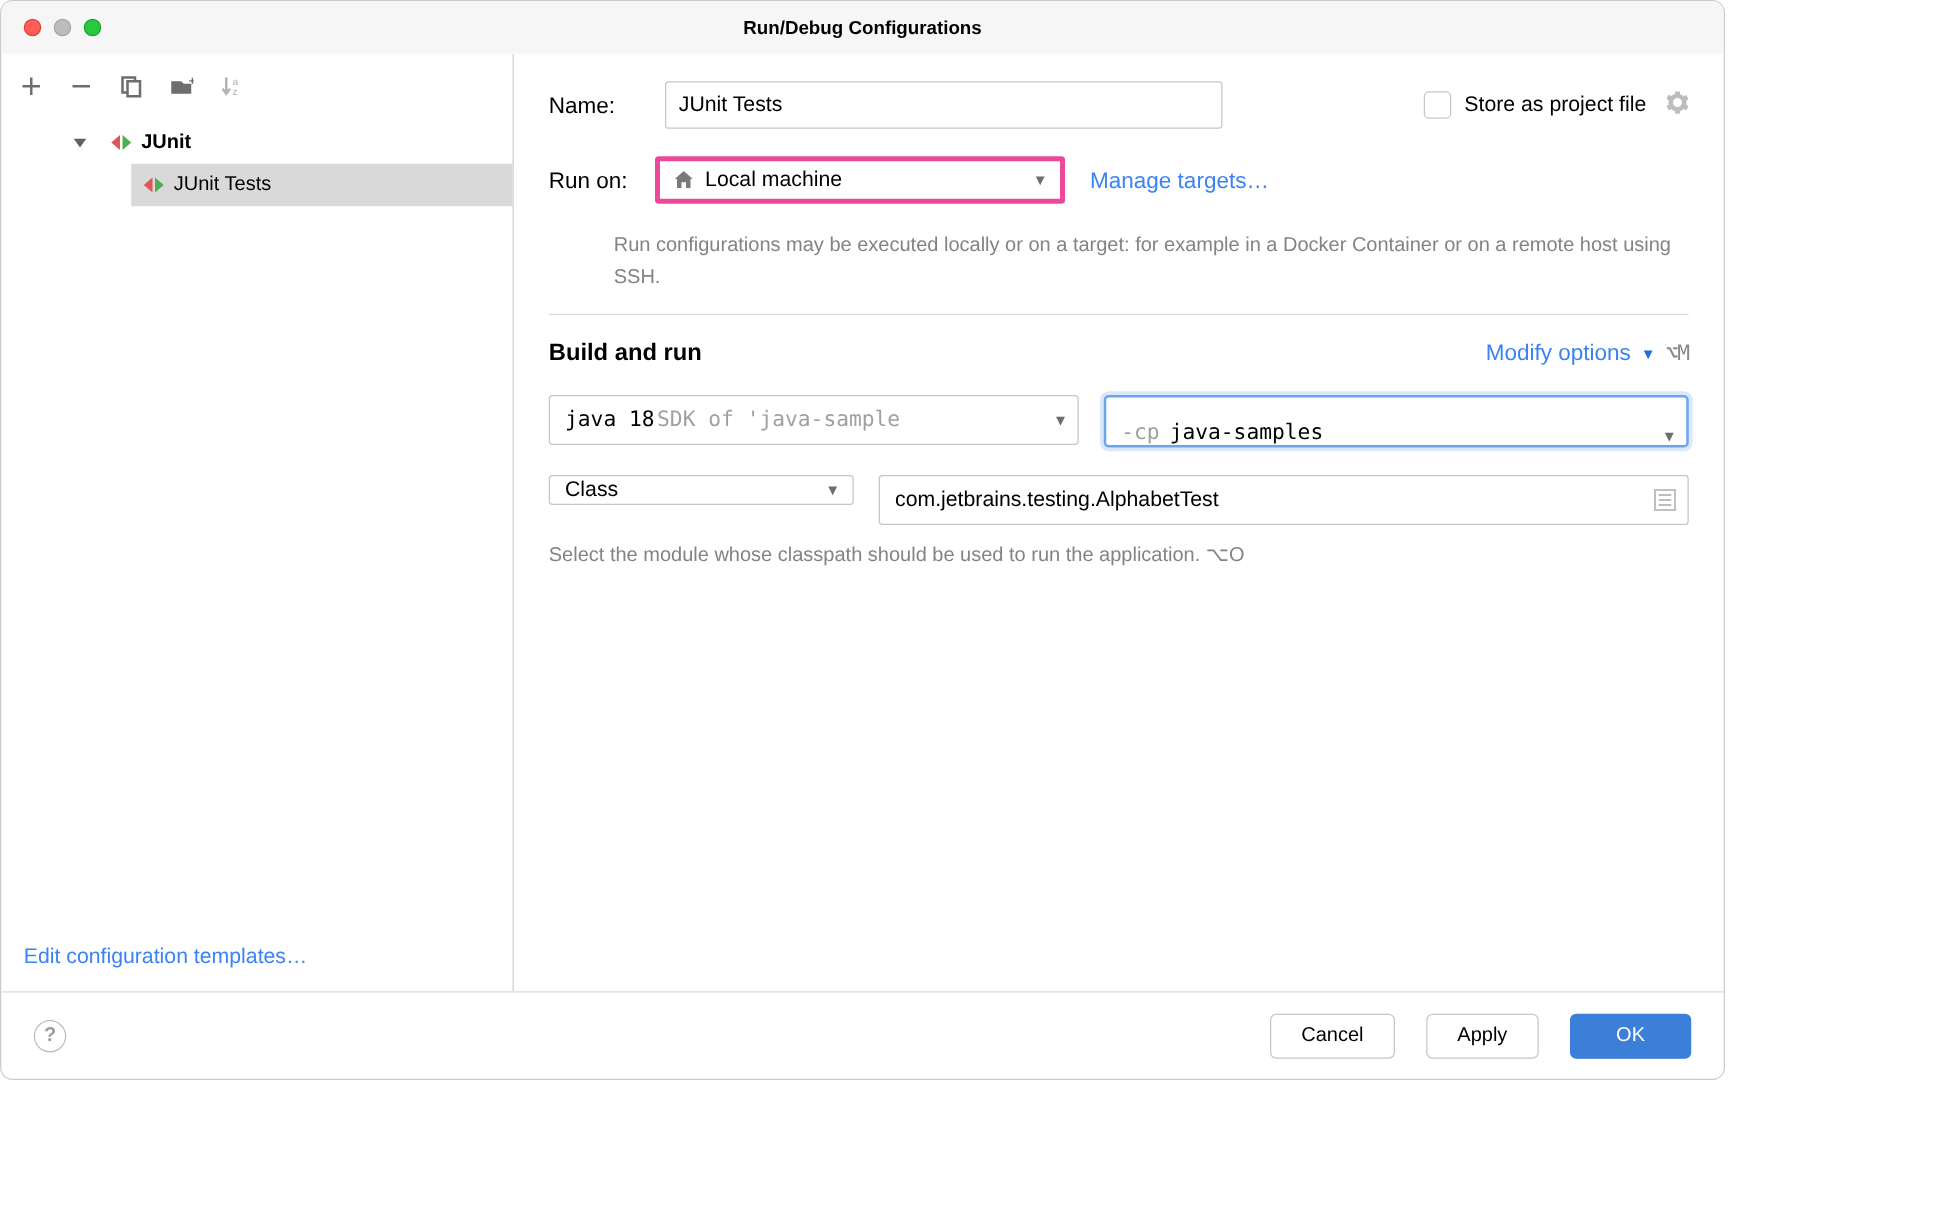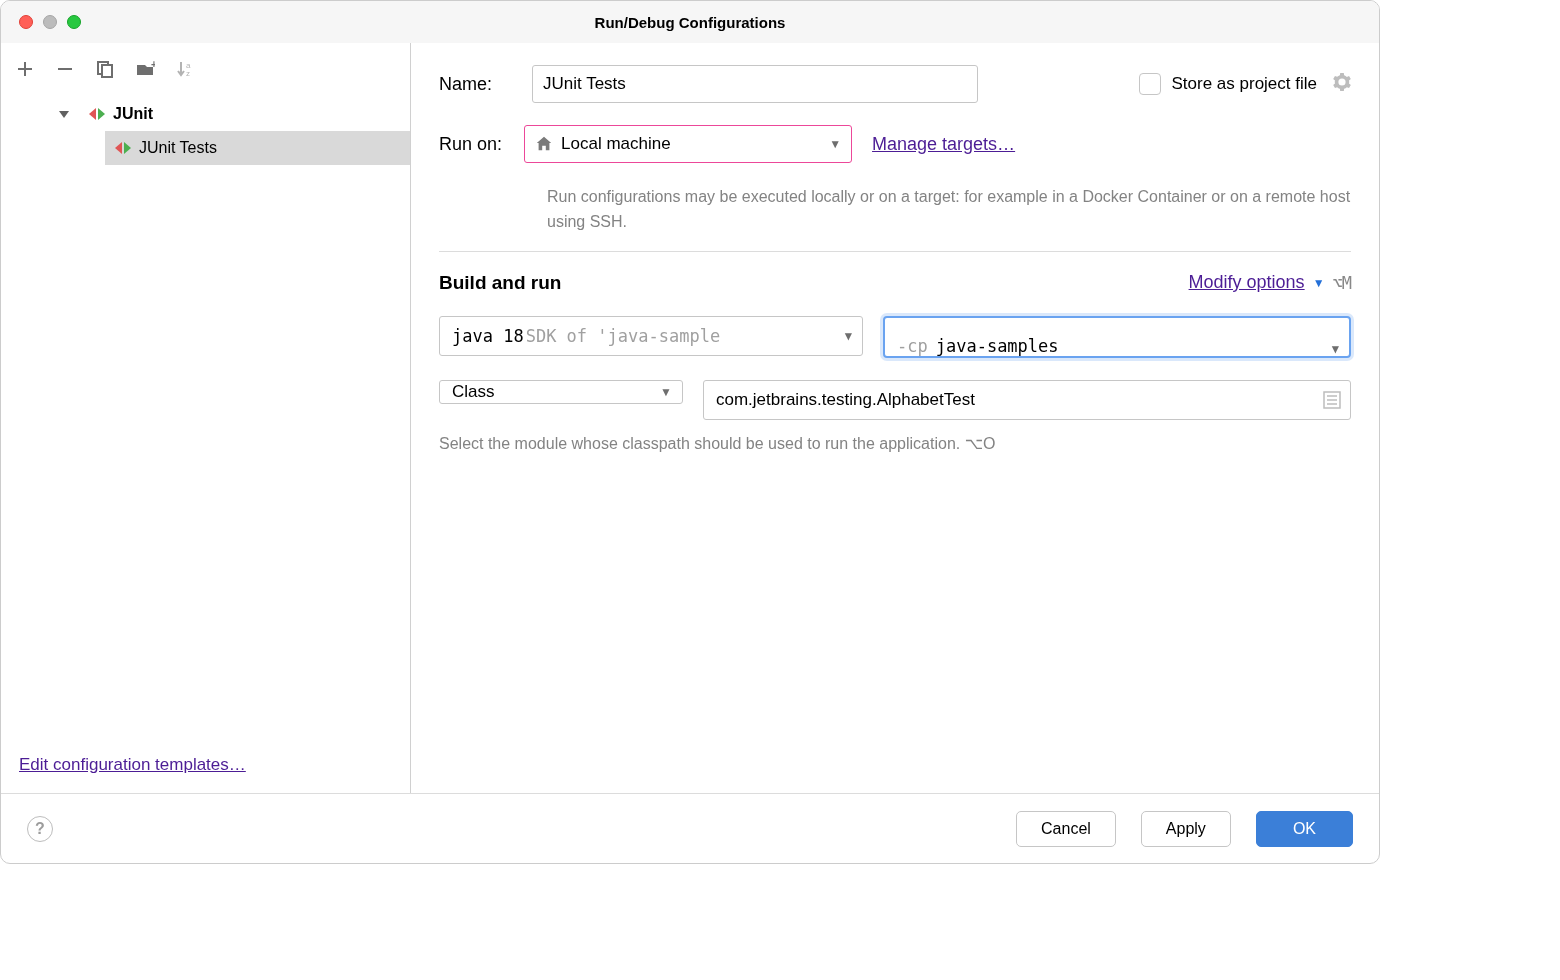--- a/index.html
+++ b/index.html
@@ -20,33 +20,33 @@
 .tree-row { display: flex; align-items: center; height: 34px; padding-left: 10px; gap: 8px; margin-left: 48px; }
 .tree-row.selected { background: #d9d9d9; }
 .junit-icon { display: inline-block; width: 16px; height: 16px; position: relative; }
 .junit-icon::before, .junit-icon::after { content: ""; position: absolute; top: 2px; width: 0; height: 0; border-top: 6px solid transparent; border-bottom: 6px solid transparent; }
 .junit-icon::before { left: 0; border-right: 7px solid #e05555; }
 .junit-icon::after { right: 0; border-left: 7px solid #4caf50; }
 .tree-label { font-size: 16px; }
 .tree-label.bold { font-weight: 700; }
 .tree-children { padding-left: 56px; }
 .sidebar-footer { padding: 12px 18px 18px 18px; }
-.link { color: #4c1d95; cursor: pointer; font-size: 17px; text-decoration: underline; }
+.link { color: #3b82f6; cursor: pointer; font-size: 17px; }
 .main { flex: 1; padding: 22px 28px 0 28px; overflow: auto; }
 .row { display: flex; align-items: center; margin-bottom: 22px; }
 .label { font-size: 18px; color: #000; }
 .input { border: 1px solid #c6c6c6; border-radius: 3px; height: 38px; padding: 0 10px; font-size: 17px; background: #fff; }
 .name-input { width: 446px; margin-left: 40px; }
 .store-wrap { margin-left: auto; display: flex; align-items: center; gap: 10px; }
 .checkbox { width: 22px; height: 22px; border: 1px solid #c6c6c6; border-radius: 4px; background: #fff; }
 .gear { color: #bdbdbd; font-size: 18px; margin-left: 6px; }
-.run-on-select { position: relative; display: flex; align-items: center; border: 1px solid #ec4899; border-radius: 3px; height: 38px; width: 328px; padding: 0 36px 0 10px; font-size: 17px; background: #fff; margin-left: 22px; }
+.run-on-select { position: relative; display: flex; align-items: center; border: 4px solid #ec4899; border-radius: 3px; height: 38px; width: 328px; padding: 0 36px 0 10px; font-size: 17px; background: #fff; margin-left: 22px; }
 .home-icon { width: 18px; height: 18px; margin-right: 8px; fill: #7a7a7a; }
 .chev { position: absolute; right: 10px; font-size: 12px; color: #6e6e6e; }
-.hint { font-size: 16px; color: #838383; line-height: 1.55; margin-left: 108px; margin-bottom: 16px; }
+.hint { font-size: 16px; color: #838383; line-height: 1.55; margin-left: 52px; margin-bottom: 16px; }
 .divider { height: 1px; background: #dcdcdc; margin: 0 0 20px 0; }
 .section-head { display: flex; align-items: center; margin-bottom: 22px; }
 .section-title { font-size: 19px; font-weight: 700; }
 .modify { margin-left: auto; display: flex; align-items: center; gap: 8px; }
 .shortcut { color: #888; font-family: monospace; font-size: 17px; letter-spacing: -1px; }
 .dual-row { display: flex; gap: 20px; margin-bottom: 22px; }
 .jre-select { display: flex; align-items: center; border: 1px solid #c6c6c6; border-radius: 3px; height: 40px; width: 424px; padding: 0 36px 0 12px; position: relative; background: #fff; font-family: "SF Mono", Menlo, monospace; font-size: 17px; }
 .jre-main { color: #000; }
 .jre-sub { color: #a0a0a0; margin-left: 2px; white-space: nowrap; overflow: hidden; }
 .cp-select { flex: 1; display: flex; align-items: flex-end; border: 2px solid #6aa3f0; border-radius: 4px; height: 42px; padding: 0 36px 0 12px; position: relative; background: #fff; font-family: "SF Mono", Menlo, monospace; font-size: 17px; box-shadow: 0 0 0 3px rgba(106,163,240,0.25); }

